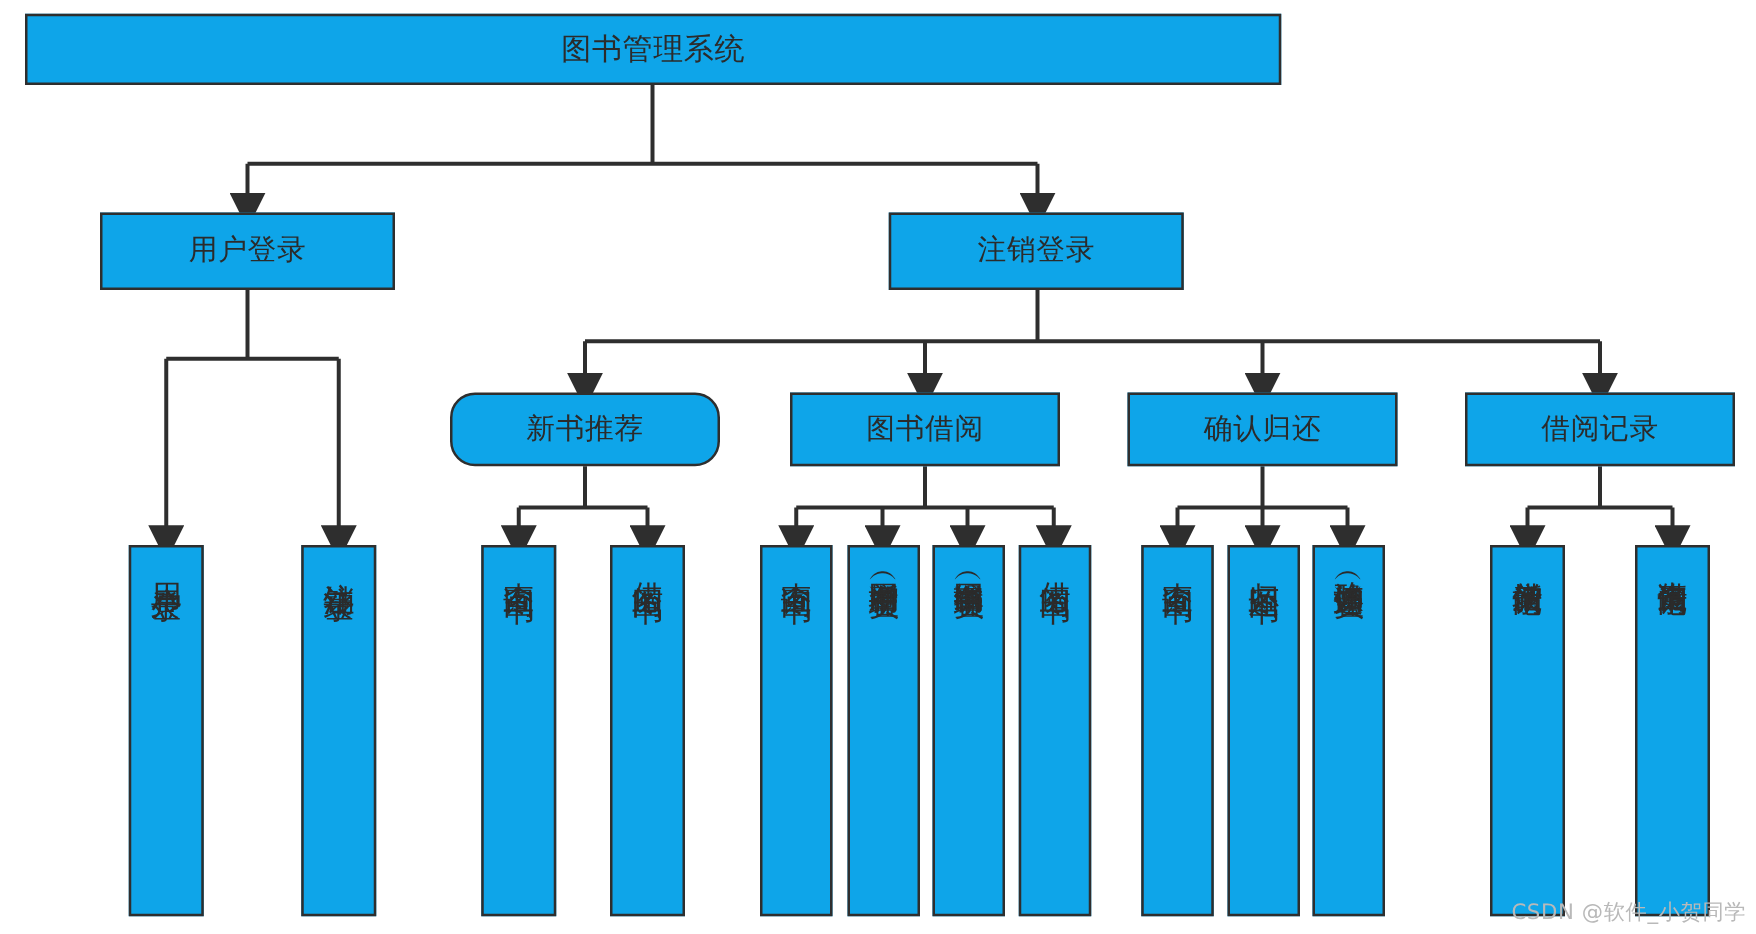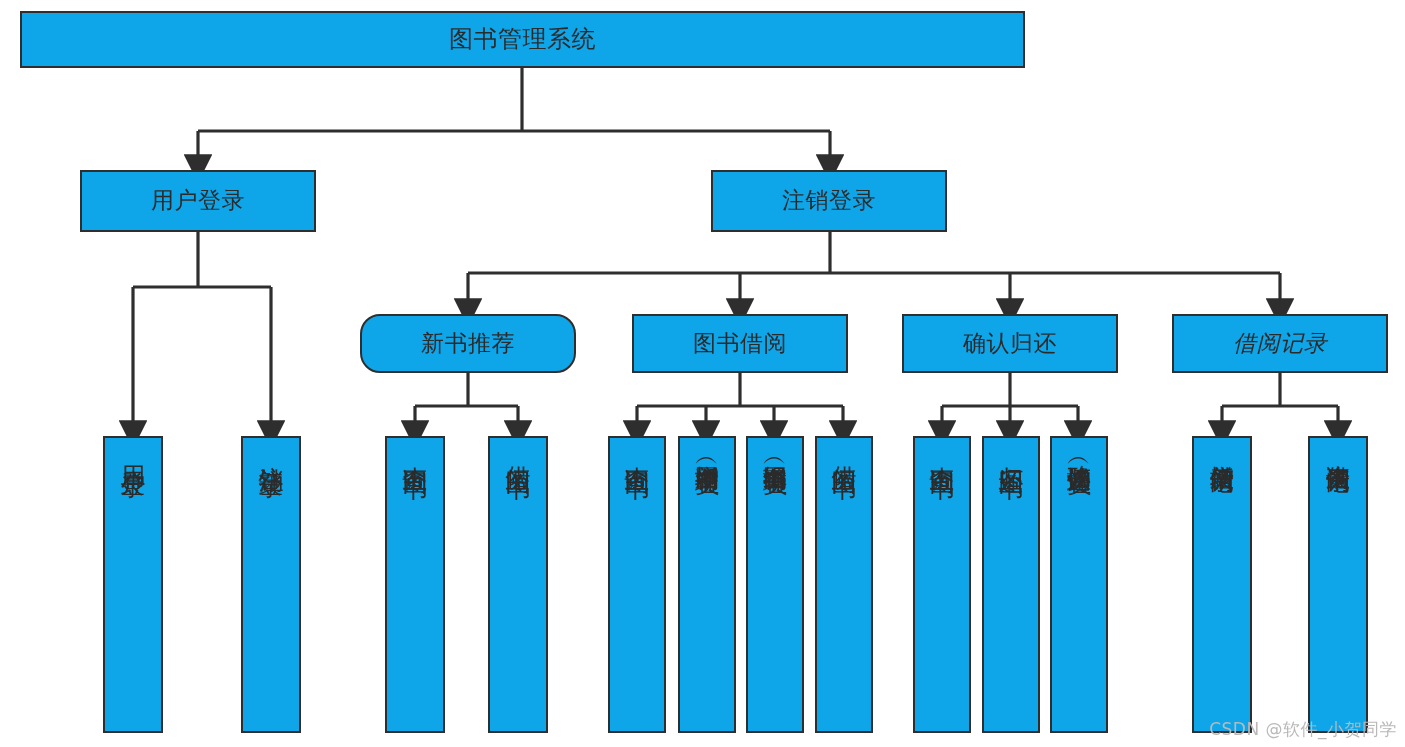--- a/index.html
+++ b/index.html
@@ -149,21 +149,21 @@
 
   <div class="node horiz" style="left:360px; top:314px; width:216px; height:59px;border-radius:20px;">
     <span class="label">新书推荐</span>
   </div>
   <div class="node horiz" style="left:632px; top:314px; width:216px; height:59px;">
     <span class="label">图书借阅</span>
   </div>
   <div class="node horiz" style="left:902px; top:314px; width:216px; height:59px;">
     <span class="label">确认归还</span>
   </div>
-  <div class="node horiz" style="left:1172px; top:314px; width:216px; height:59px;font-style:italic;">
+  <div class="node horiz" style="left:1172px; top:314px; width:216px; height:59px;">
     <span class="label">借阅记录</span>
   </div>
 
   <div class="node leaf" style="left:103px; top:436px; width:60px; height:297px;">
     <span class="label">用户登录</span>
   </div>
   <div class="node leaf" style="left:241px; top:436px; width:60px; height:297px;">
     <span class="label">注销登录</span>
   </div>
 

